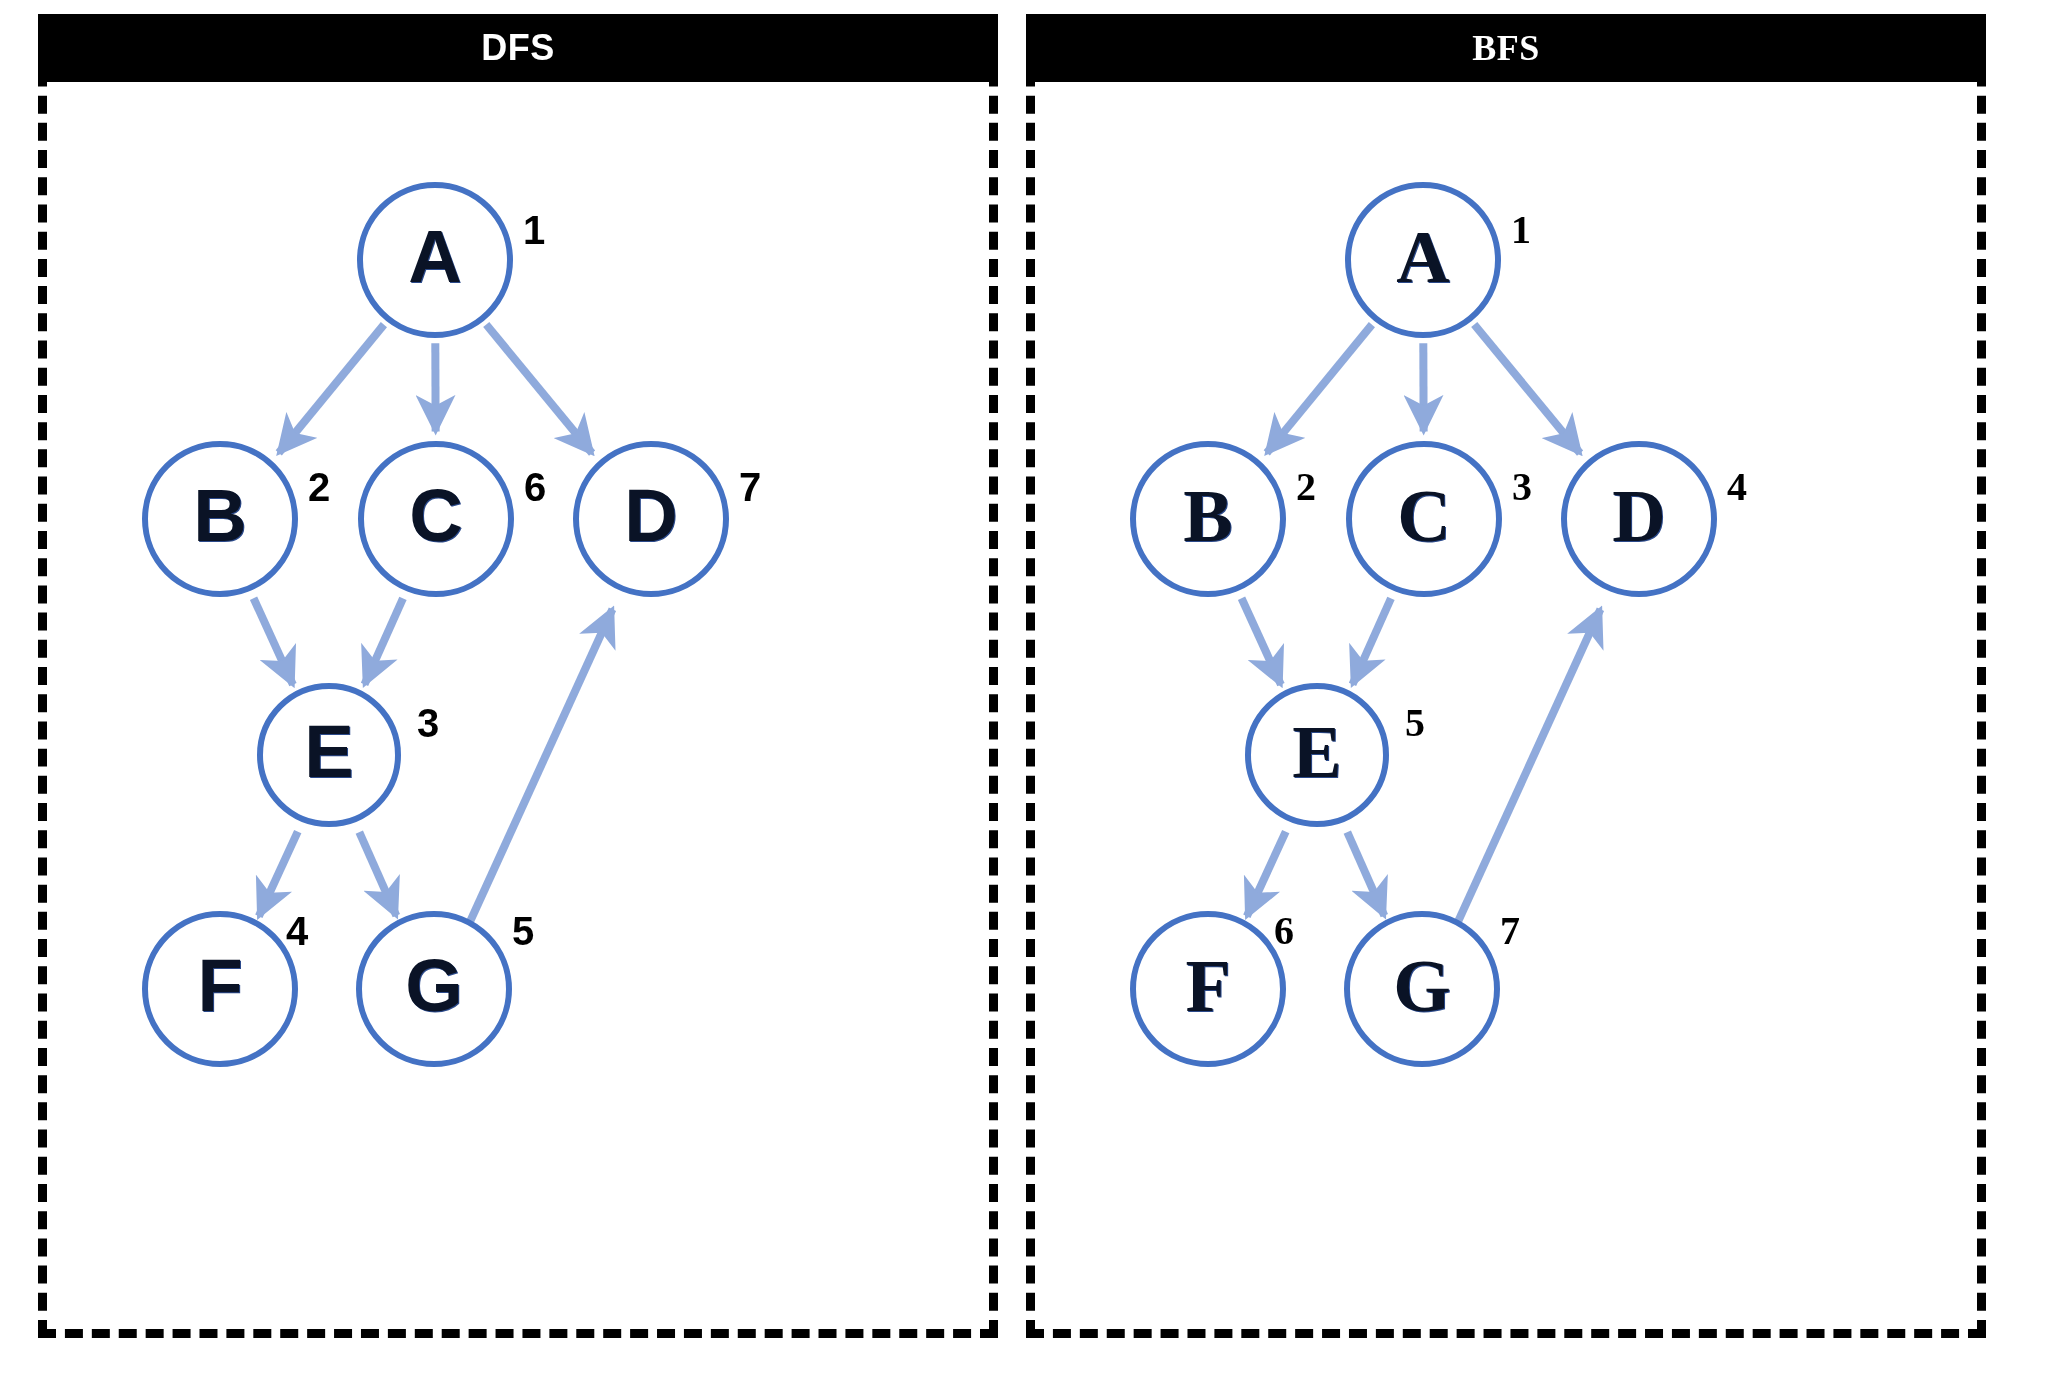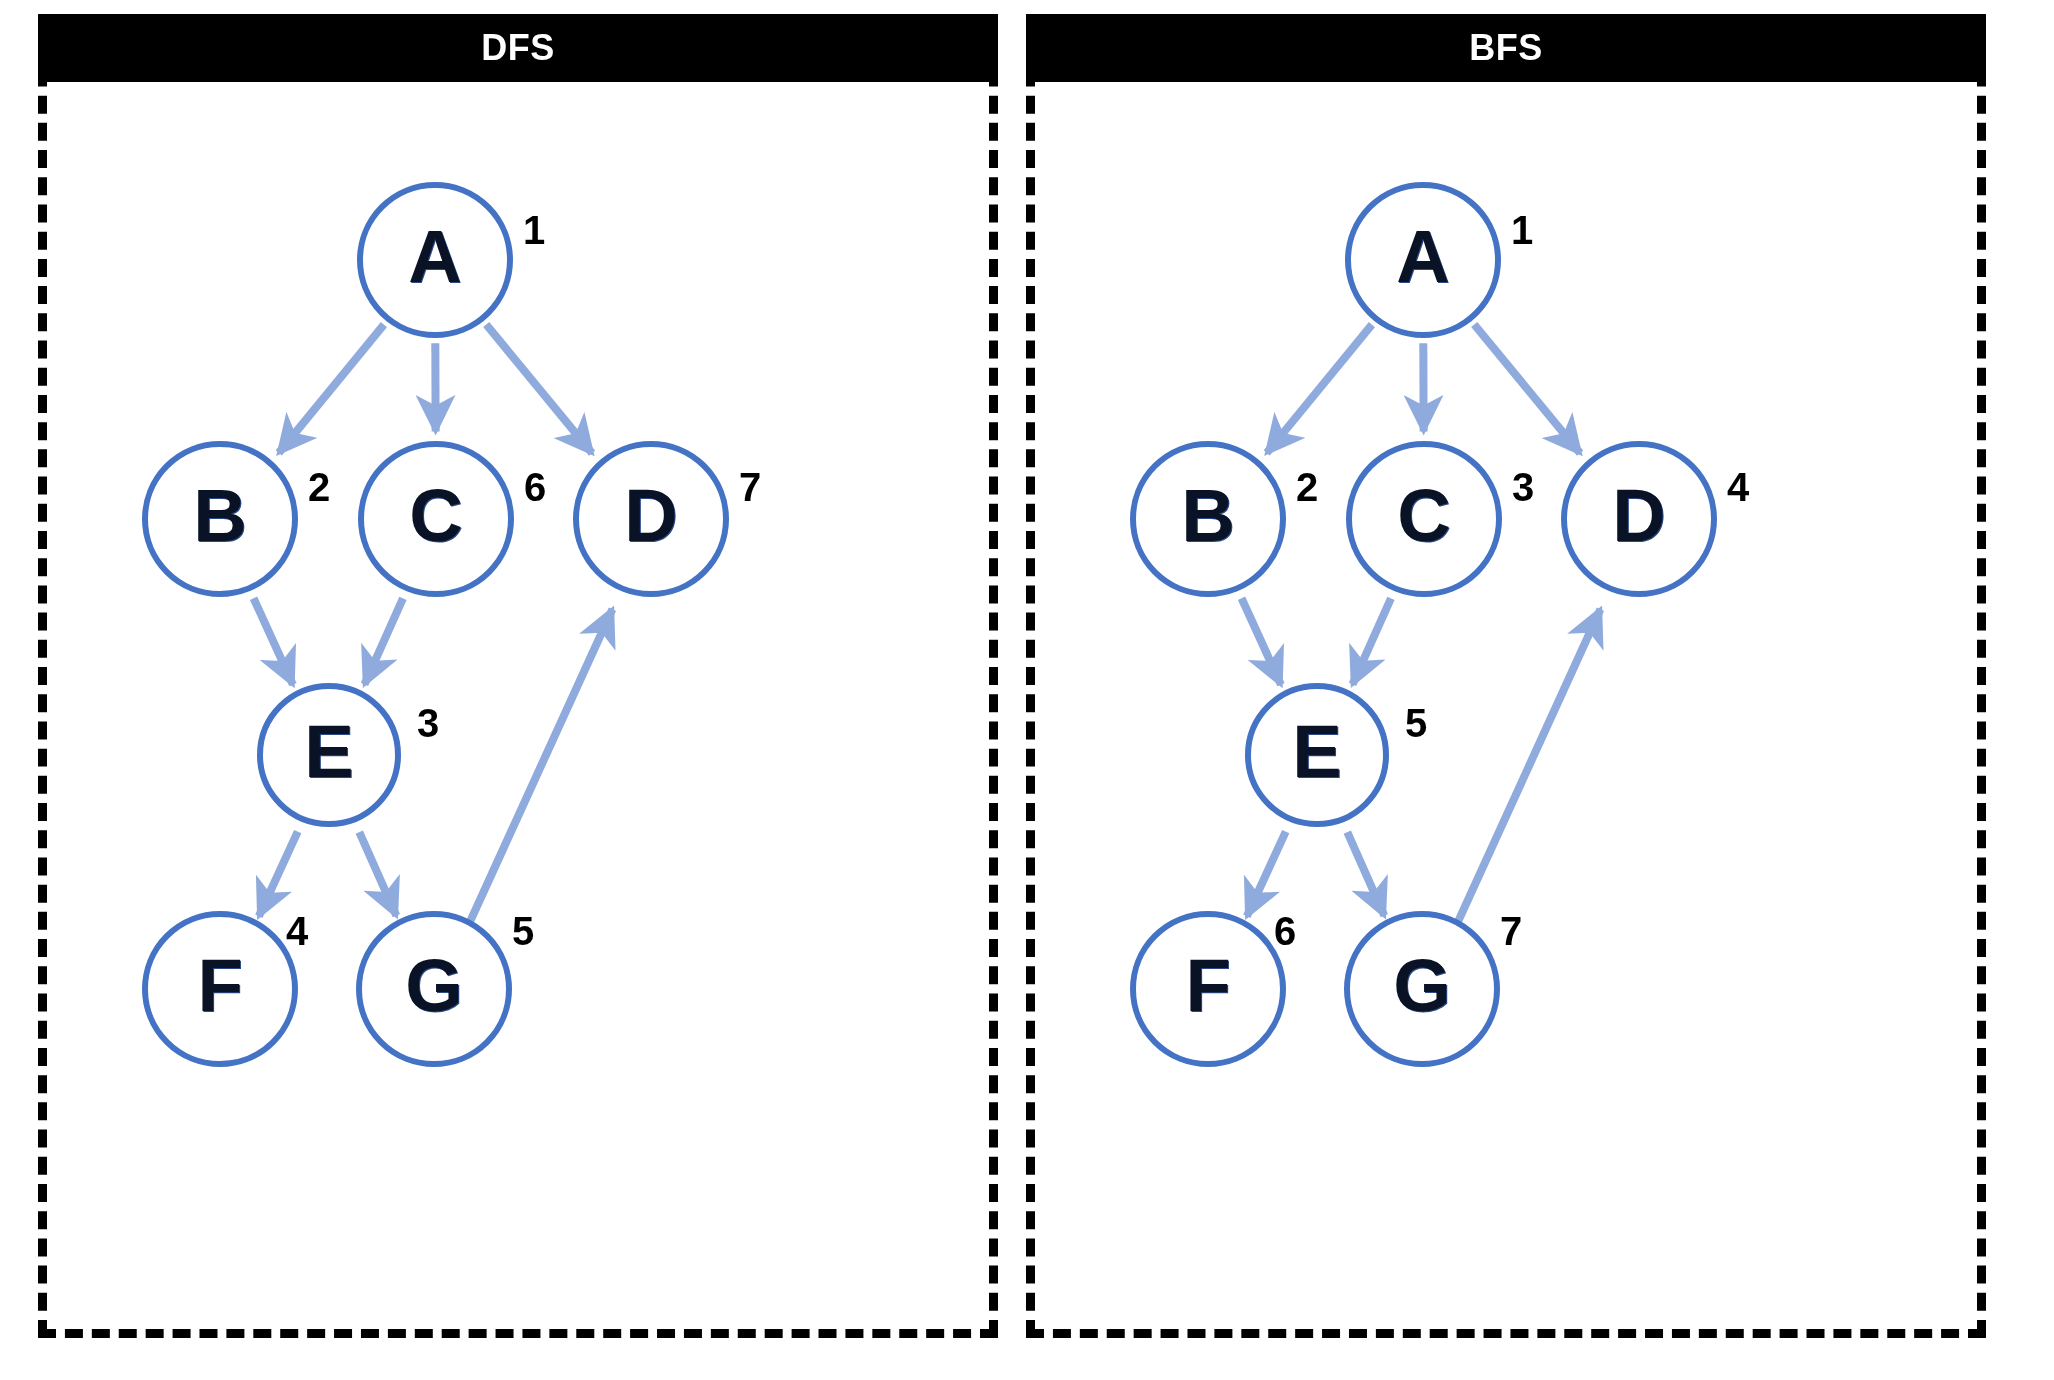--- a/index.html
+++ b/index.html
@@ -105,21 +105,21 @@
         <div class="node" style="left: 104px; top: 829px; width: 156px; height: 156px;">
           <span class="node-label">F</span>
         </div>
         <div class="order-num" style="left: 248px; top: 829px;">4</div>
         <div class="node" style="left: 318px; top: 829px; width: 156px; height: 156px;">
           <span class="node-label">G</span>
         </div>
         <div class="order-num" style="left: 474px; top: 829px;">5</div>
       </div>
     </div>
-    <div class="panel" style="left: 1026px; width: 960px;">
+    <div class="panel" style="left: 1026px; width: 960px; font-family: Liberation Serif, serif;">
       <div class="panel-frame"></div>
       <div class="panel-title">BFS</div>
       <div class="graph">
         <svg class="edges" viewBox="0 0 960 1240" preserveAspectRatio="none">
           <defs>
             <marker id="ah-bfs" viewBox="0 0 10 10" refX="9" refY="5" markerWidth="5" markerHeight="5" orient="auto-start-reverse">
               <path d="M 0 0 L 10 5 L 0 10 L 2.6 5 z" fill="#8FAADC"></path>
             </marker>
           </defs>
           <line x1="345.90222462027856" y1="239.5549945271993" x2="240.76244168667964" y2="366.2117562937208" stroke="#8FAADC" stroke-width="8" marker-end="url(#ah-bfs)"></line>

